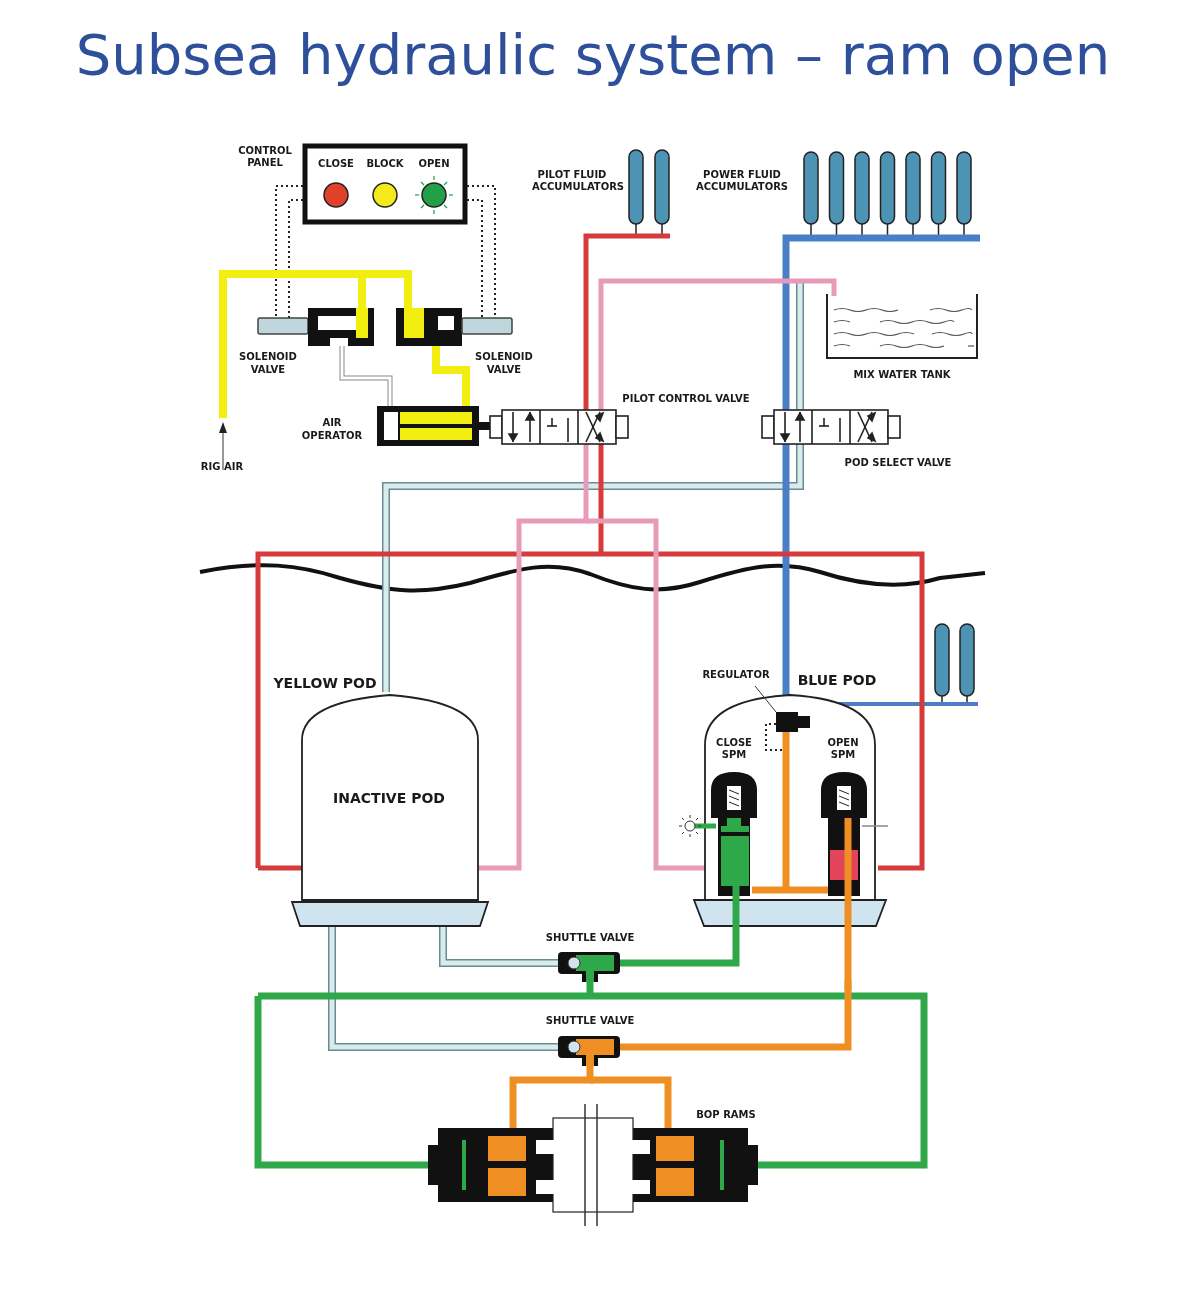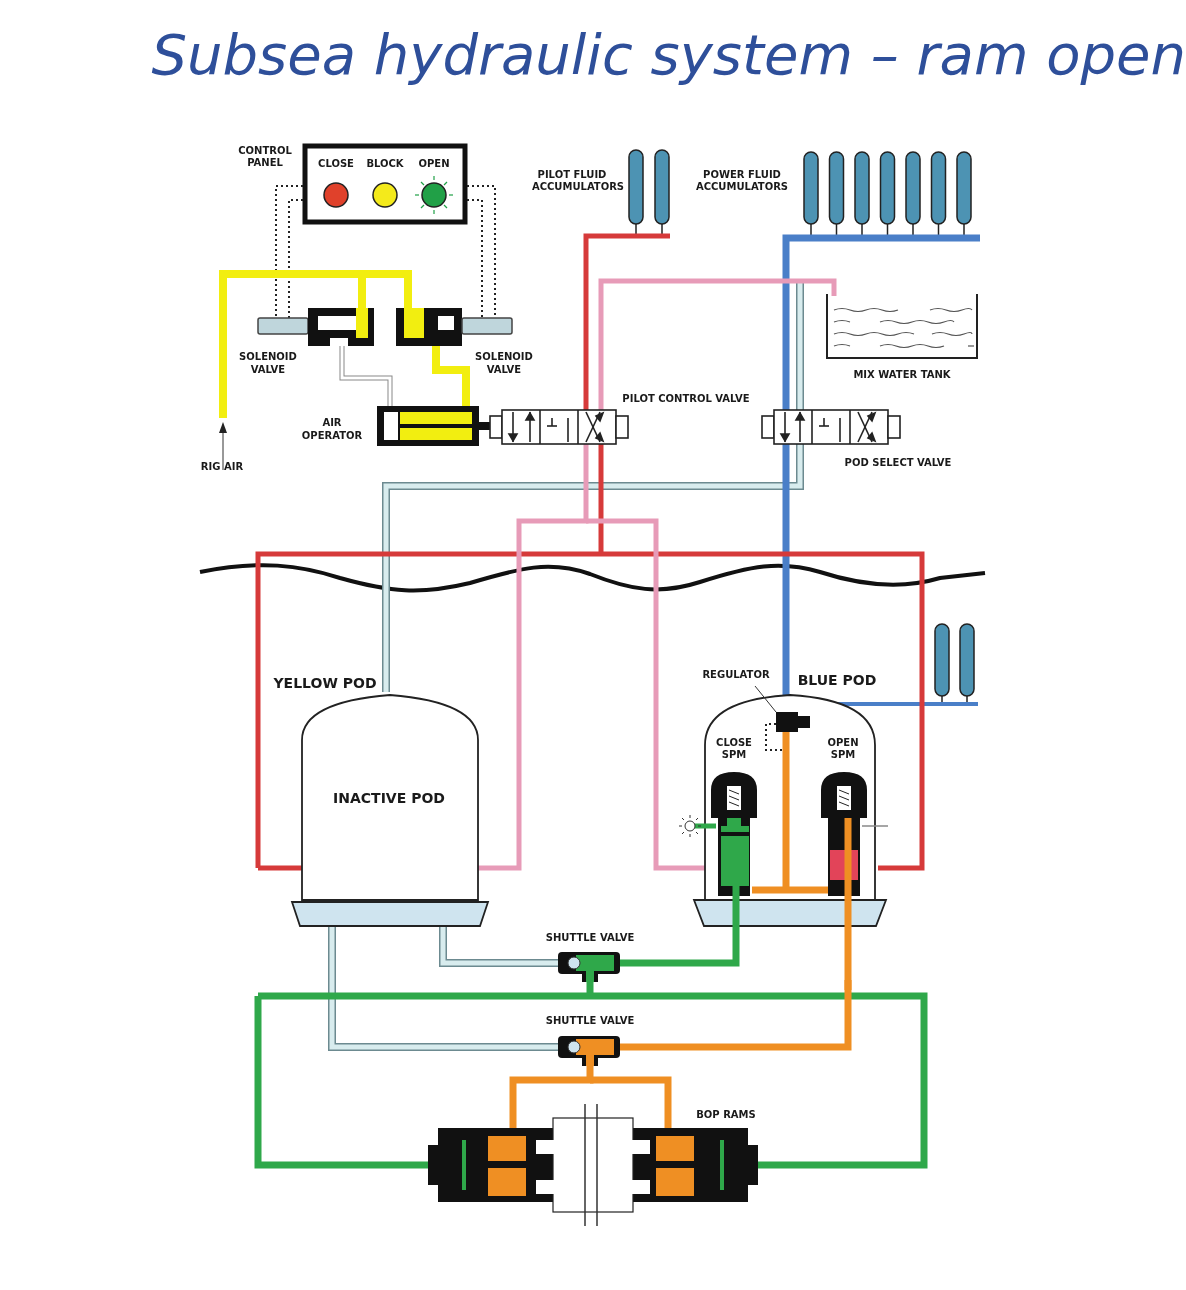--- a/index.html
+++ b/index.html
@@ -1,17 +1,17 @@
 <!DOCTYPE html>
 <html><head>
 <meta charset="utf-8">
 <style>
   html, body { margin:0; padding:0; background:#ffffff; }
   body { width:1186px; height:1290px; position:relative; overflow:hidden; font-family:"Liberation Sans", sans-serif; }
-  #title { position:absolute; left:0; top:22px; width:1186px; text-align:right; font-family:"DejaVu Sans", sans-serif; font-size:56px; color:#2e4f9a; letter-spacing:0px;font-style:italic; }
+  #title { position:absolute; left:0; top:22px; width:1186px; text-align:center; font-family:"DejaVu Sans", sans-serif; font-size:56px; color:#2e4f9a; letter-spacing:0px; }
   svg { position:absolute; left:0; top:0; }
   .lbl { font-family:"DejaVu Sans", sans-serif; font-weight:bold; fill:#1a1a1a; }
   .s10 { font-size:10px; }
   .s14 { font-size:14px; }
 </style>
 </head>
 <body>
 
 <div id="title">Subsea hydraulic system – ram open</div>
 

